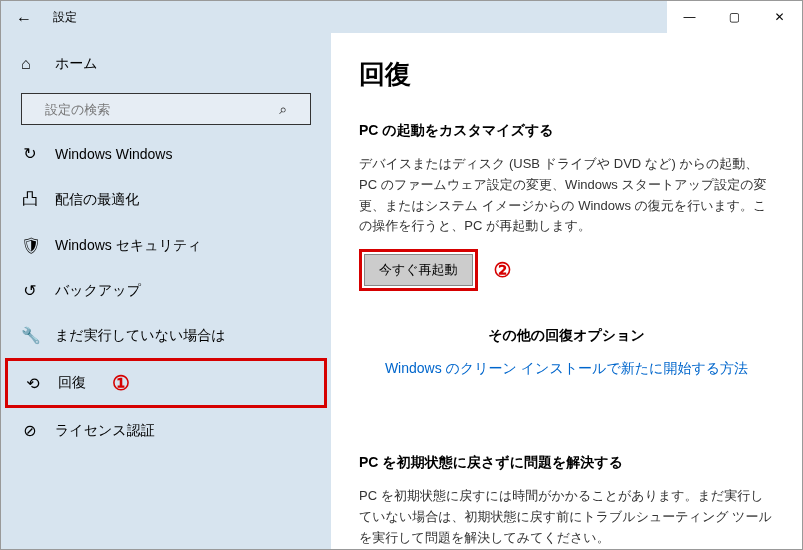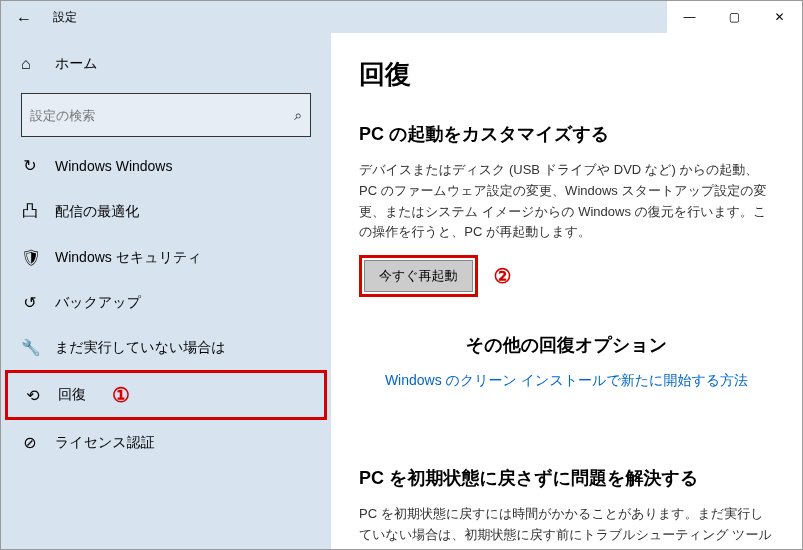--- a/index.html
+++ b/index.html
@@ -54,26 +54,26 @@
 .home-row {
   display: flex;
   align-items: center;
   padding: 8px 20px;
   gap: 16px;
 }
 .home-row .icon { width: 18px; font-size: 16px; }
 .home-row .label { font-size: 14px; }
 .search-box {
   margin: 12px 20px 0 20px;
-  height: 44px;
+  height: 32px;
   border: 1px solid #333;
   background: #e6edf4;
   display: flex;
   align-items: center;
-  padding: 0 8px;
+  padding: 0 23px;
 }
 .search-box input {
   flex: 1;
   border: none;
   background: transparent;
   font-size: 13px;
   outline: none;
 }
 .search-box .sicon { font-size: 14px; color: #333; }
 .category {
@@ -99,21 +99,21 @@
   flex: 1;
   padding: 24px 28px 0 28px;
   overflow: hidden;
 }
 .main h1 {
   font-size: 26px;
   font-weight: 600;
   margin-bottom: 30px;
 }
 .main h2 {
-  font-size: 18px;
+  font-size: 14px;
   font-weight: 600;
   margin-bottom: 14px;
 }
 .main p {
   font-size: 13px;
   line-height: 1.6;
   color: #333;
   margin-bottom: 12px;
 }
 .btn-row {

